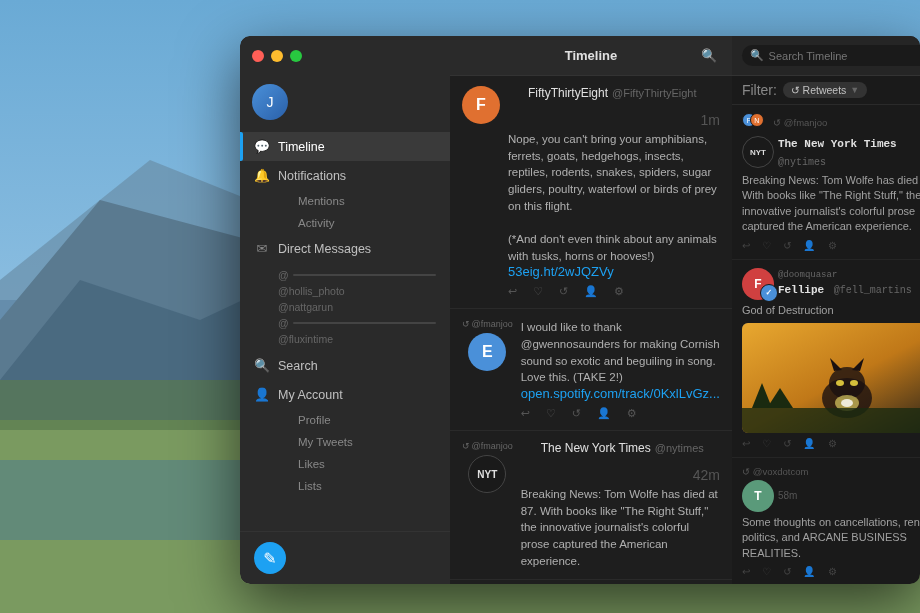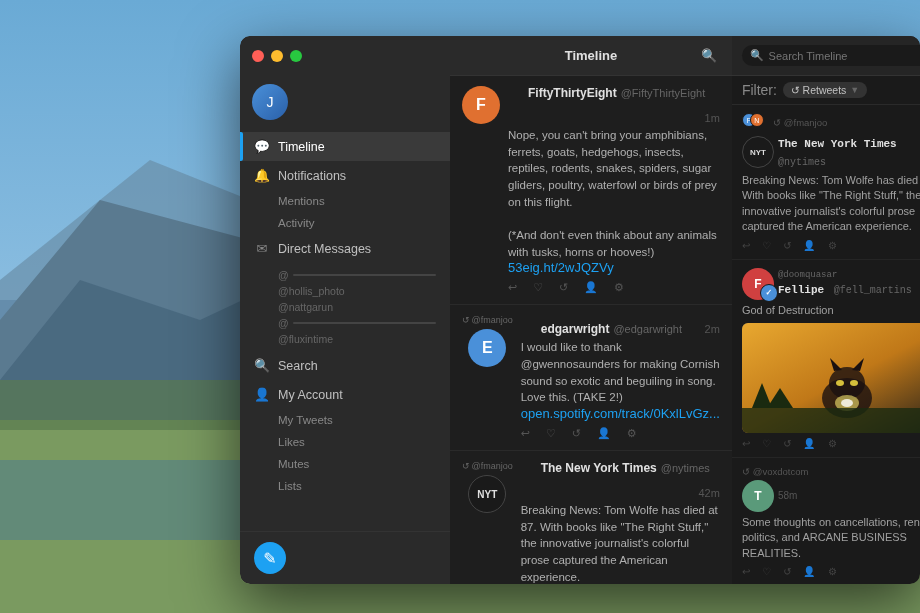--- a/index.html
+++ b/index.html
@@ -130,20 +130,21 @@
       color: #888;
       flex-shrink: 0;
     }
     .nav-item.active .nav-icon { color: #c0c0c0; }
 
     .nav-sub-item {
       padding: 5px 14px 5px 38px;
       color: #888;
       font-size: 11.5px;
       cursor: pointer;
+      margin-left: 20px;
     }
 
     .dm-accounts {
       padding: 4px 14px 4px 38px;
     }
     .dm-account {
       color: #666;
       font-size: 10.5px;
       padding: 2px 0;
       display: flex;
@@ -238,30 +239,30 @@
     .tweet-header {
       display: flex;
       align-items: baseline;
       gap: 4px;
       flex-wrap: wrap;
       margin-bottom: 3px;
     }
     .tweet-name {
       color: #e0e0e0;
       font-size: 12px;
-      font-weight: 700;
+      font-weight: 400;
       padding-left: 20px;
     }
     .tweet-handle {
       color: #666;
       font-size: 11px;
     }
     .tweet-time {
       color: #555;
-      font-size: 11px;
+      font-size: 14px;
       margin-left: auto;
       margin-top: 8px;
     }
     .tweet-text {
       color: #b0b0b0;
       font-size: 11.5px;
       line-height: 1.45;
       word-break: break-word;
     }
     .tweet-link {
@@ -549,27 +550,27 @@
     <div class="nav-item">
       <span class="nav-icon">🔍</span>
       <span>Search</span>
     </div>
 
     <div class="nav-item">
       <span class="nav-icon">👤</span>
       <span>My Account</span>
     </div>
     <div class="nav-sub-item">
+      <span>Profile</span>
+    </div>
+    <div class="nav-sub-item">
       <span>My Tweets</span>
     </div>
     <div class="nav-sub-item">
       <span>Likes</span>
-    </div>
-    <div class="nav-sub-item">
-      <span>Mutes</span>
     </div>
     <div class="nav-sub-item">
       <span>Lists</span>
     </div>
 
     <div class="sidebar-bottom">
       <div class="compose-btn">✎</div>
     </div>
   </div>
 
@@ -605,25 +606,20 @@
 
       <div class="tweet">
         <div style="display:flex;flex-direction:column;align-items:center;gap:2px;flex-shrink:0;">
           <div style="display:flex;align-items:center;gap:2px;color:#666;font-size:9px;margin-bottom:2px;">
             <span>↺</span>
             <span>@fmanjoo</span>
           </div>
           <div class="tweet-avatar" style="background:#4a90d9;width:38px;height:38px;">E</div>
         </div>
         <div class="tweet-content">
-          <div class="tweet-header">
-            <span class="tweet-name">edgarwright</span>
-            <span class="tweet-handle">@edgarwright</span>
-            <span class="tweet-time">2m</span>
-          </div>
           <div class="tweet-text">I would like to thank @gwennosaunders for making Cornish sound so exotic and beguiling in song. Love this. (TAKE 2!)</div>
           <div class="tweet-link">open.spotify.com/track/0KxlLvGz...</div>
           <div class="tweet-actions">
             <span class="tweet-action">↩</span>
             <span class="tweet-action">♡</span>
             <span class="tweet-action">↺</span>
             <span class="tweet-action">👤</span>
             <span class="tweet-action">⚙</span>
           </div>
         </div>

